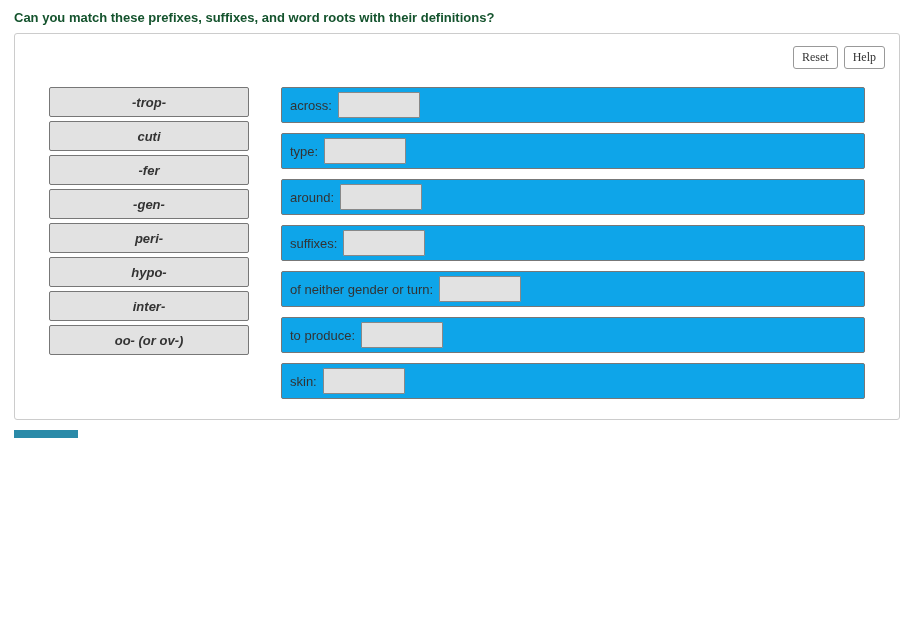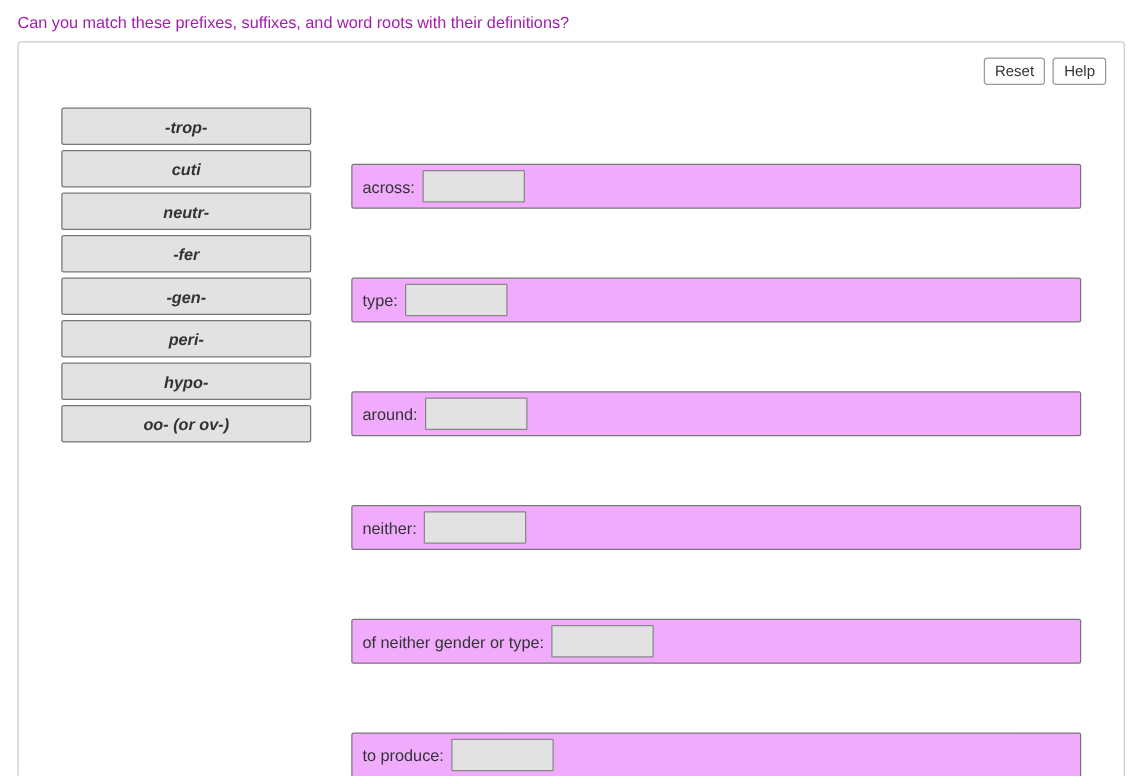--- a/index.html
+++ b/index.html
@@ -8,39 +8,39 @@
       padding: 0;
     }
     body {
       font-family: "Helvetica Neue", Helvetica, Arial, sans-serif;
       font-size: 13px;
       color: #333;
       background: #fff;
       padding: 10px 14px;
     }
     .question-text {
-      font-weight: normal;
+      font-weight: bold;
       font-size: 13px;
       margin-bottom: 8px;
-      color: #a21caf;
+      color: #14532d;
     }
     .panel {
       border: 1px solid #ccc;
       border-radius: 3px;
       padding: 12px 14px 20px 14px;
       background: #fff;
     }
     .toolbar {
       display: flex;
       justify-content: flex-end;
       gap: 6px;
       margin-bottom: 18px;
     }
     .toolbar button {
-      font-family: Liberation Sans, sans-serif;
+      font-family: Liberation Serif, serif;
       font-size: 12px;
       background: #fff;
       border: 1px solid #999;
       border-radius: 3px;
       padding: 3px 8px;
       cursor: pointer;
       color: #333;
     }
     .match-area {
       display: flex;
@@ -70,26 +70,25 @@
     }
     .target-col {
       flex: 1;
       display: flex;
       flex-direction: column;
       gap: 10px;
     }
     .target-row {
       border: 1px solid #777;
       border-radius: 2px;
-      background: #f0abfc;
+      background: #0ea5e9;
       height: 36px;
       display: flex;
       align-items: center;
       padding: 0 8px;
-      margin-top: 45px;
     }
     .target-label {
       font-size: 13px;
       color: #333;
       white-space: nowrap;
     }
     .drop-slot {
       margin-left: 6px;
       width: 82px;
       height: 26px;
@@ -116,47 +115,47 @@
   <div class="toolbar">
     <button>Reset</button>
     <button>Help</button>
   </div>
 
   <div class="match-area">
 
     <div class="source-col">
       <div class="source-item">-trop-</div>
       <div class="source-item">cuti</div>
-      <div class="source-item">neutr-</div>
       <div class="source-item">-fer</div>
       <div class="source-item">-gen-</div>
       <div class="source-item">peri-</div>
       <div class="source-item">hypo-</div>
+      <div class="source-item">inter-</div>
       <div class="source-item">oo- (or ov-)</div>
     </div>
 
     <div class="target-col">
       <div class="target-row">
         <span class="target-label">across:</span>
         <div class="drop-slot"></div>
       </div>
       <div class="target-row">
         <span class="target-label">type:</span>
         <div class="drop-slot"></div>
       </div>
       <div class="target-row">
         <span class="target-label">around:</span>
         <div class="drop-slot"></div>
       </div>
       <div class="target-row">
-        <span class="target-label">neither:</span>
+        <span class="target-label">suffixes:</span>
         <div class="drop-slot"></div>
       </div>
       <div class="target-row">
-        <span class="target-label">of neither gender or type:</span>
+        <span class="target-label">of neither gender or turn:</span>
         <div class="drop-slot"></div>
       </div>
       <div class="target-row">
         <span class="target-label">to produce:</span>
         <div class="drop-slot"></div>
       </div>
       <div class="target-row">
         <span class="target-label">skin:</span>
         <div class="drop-slot"></div>
       </div>

